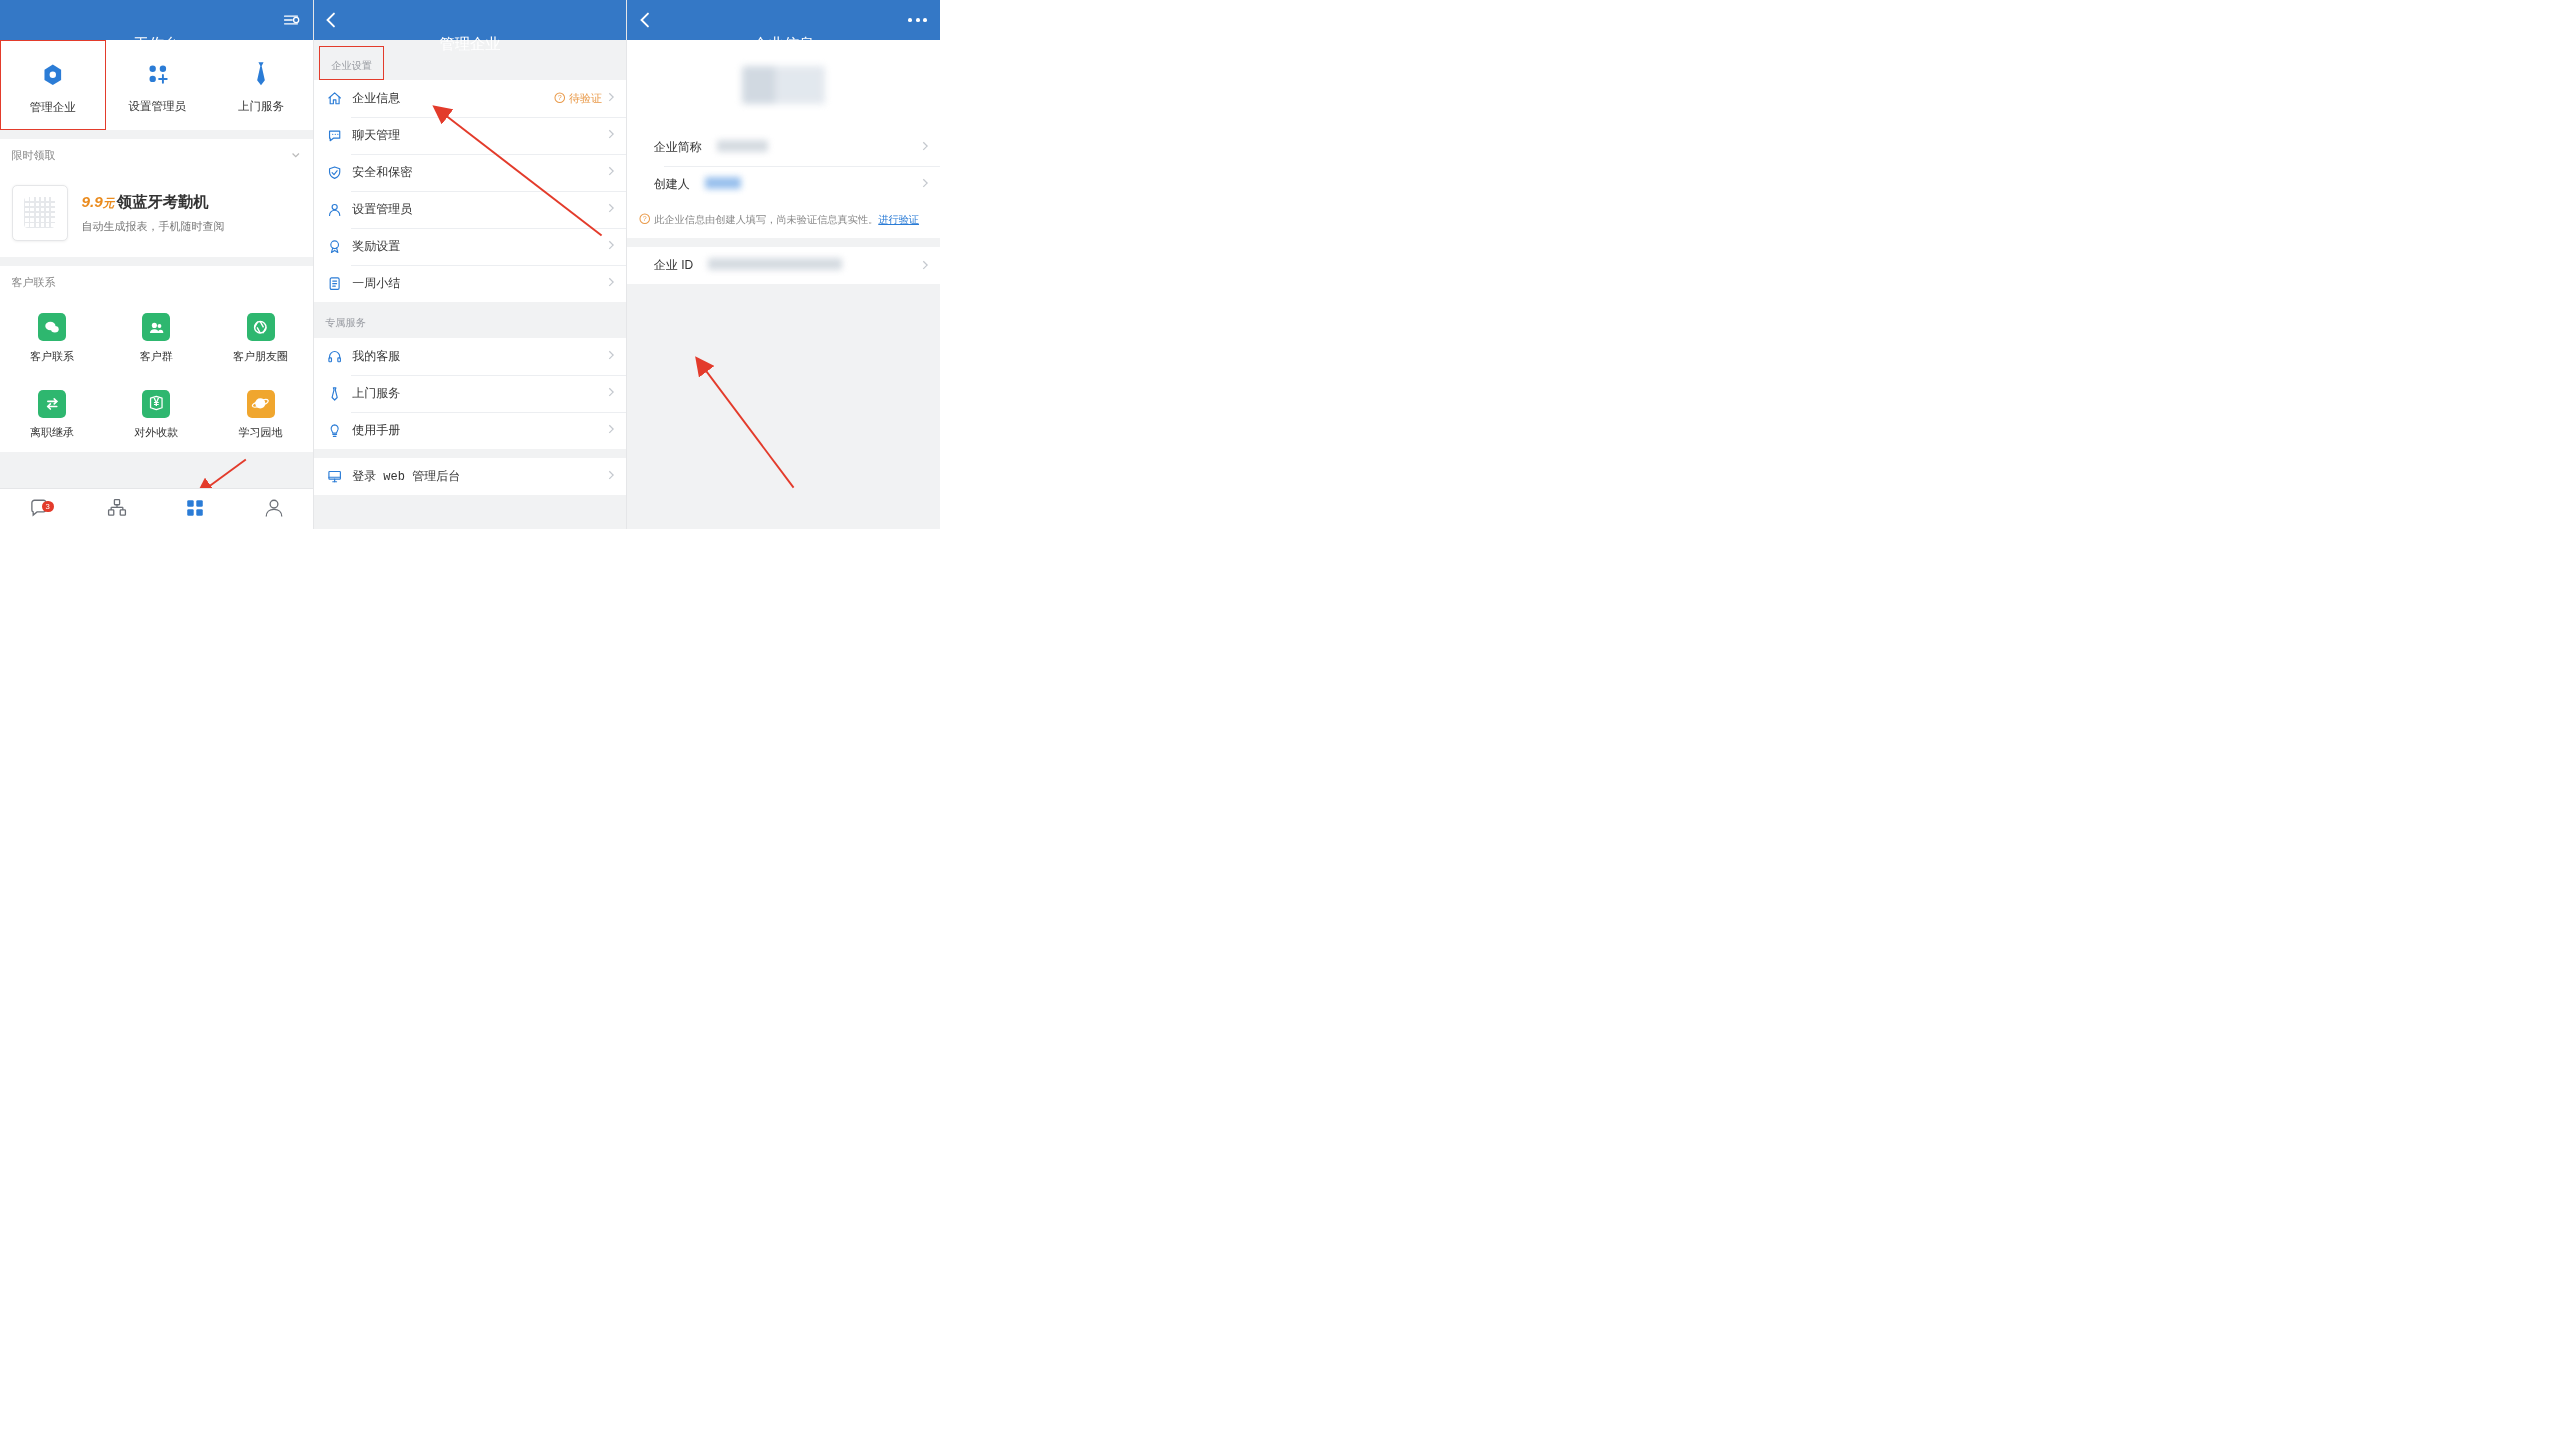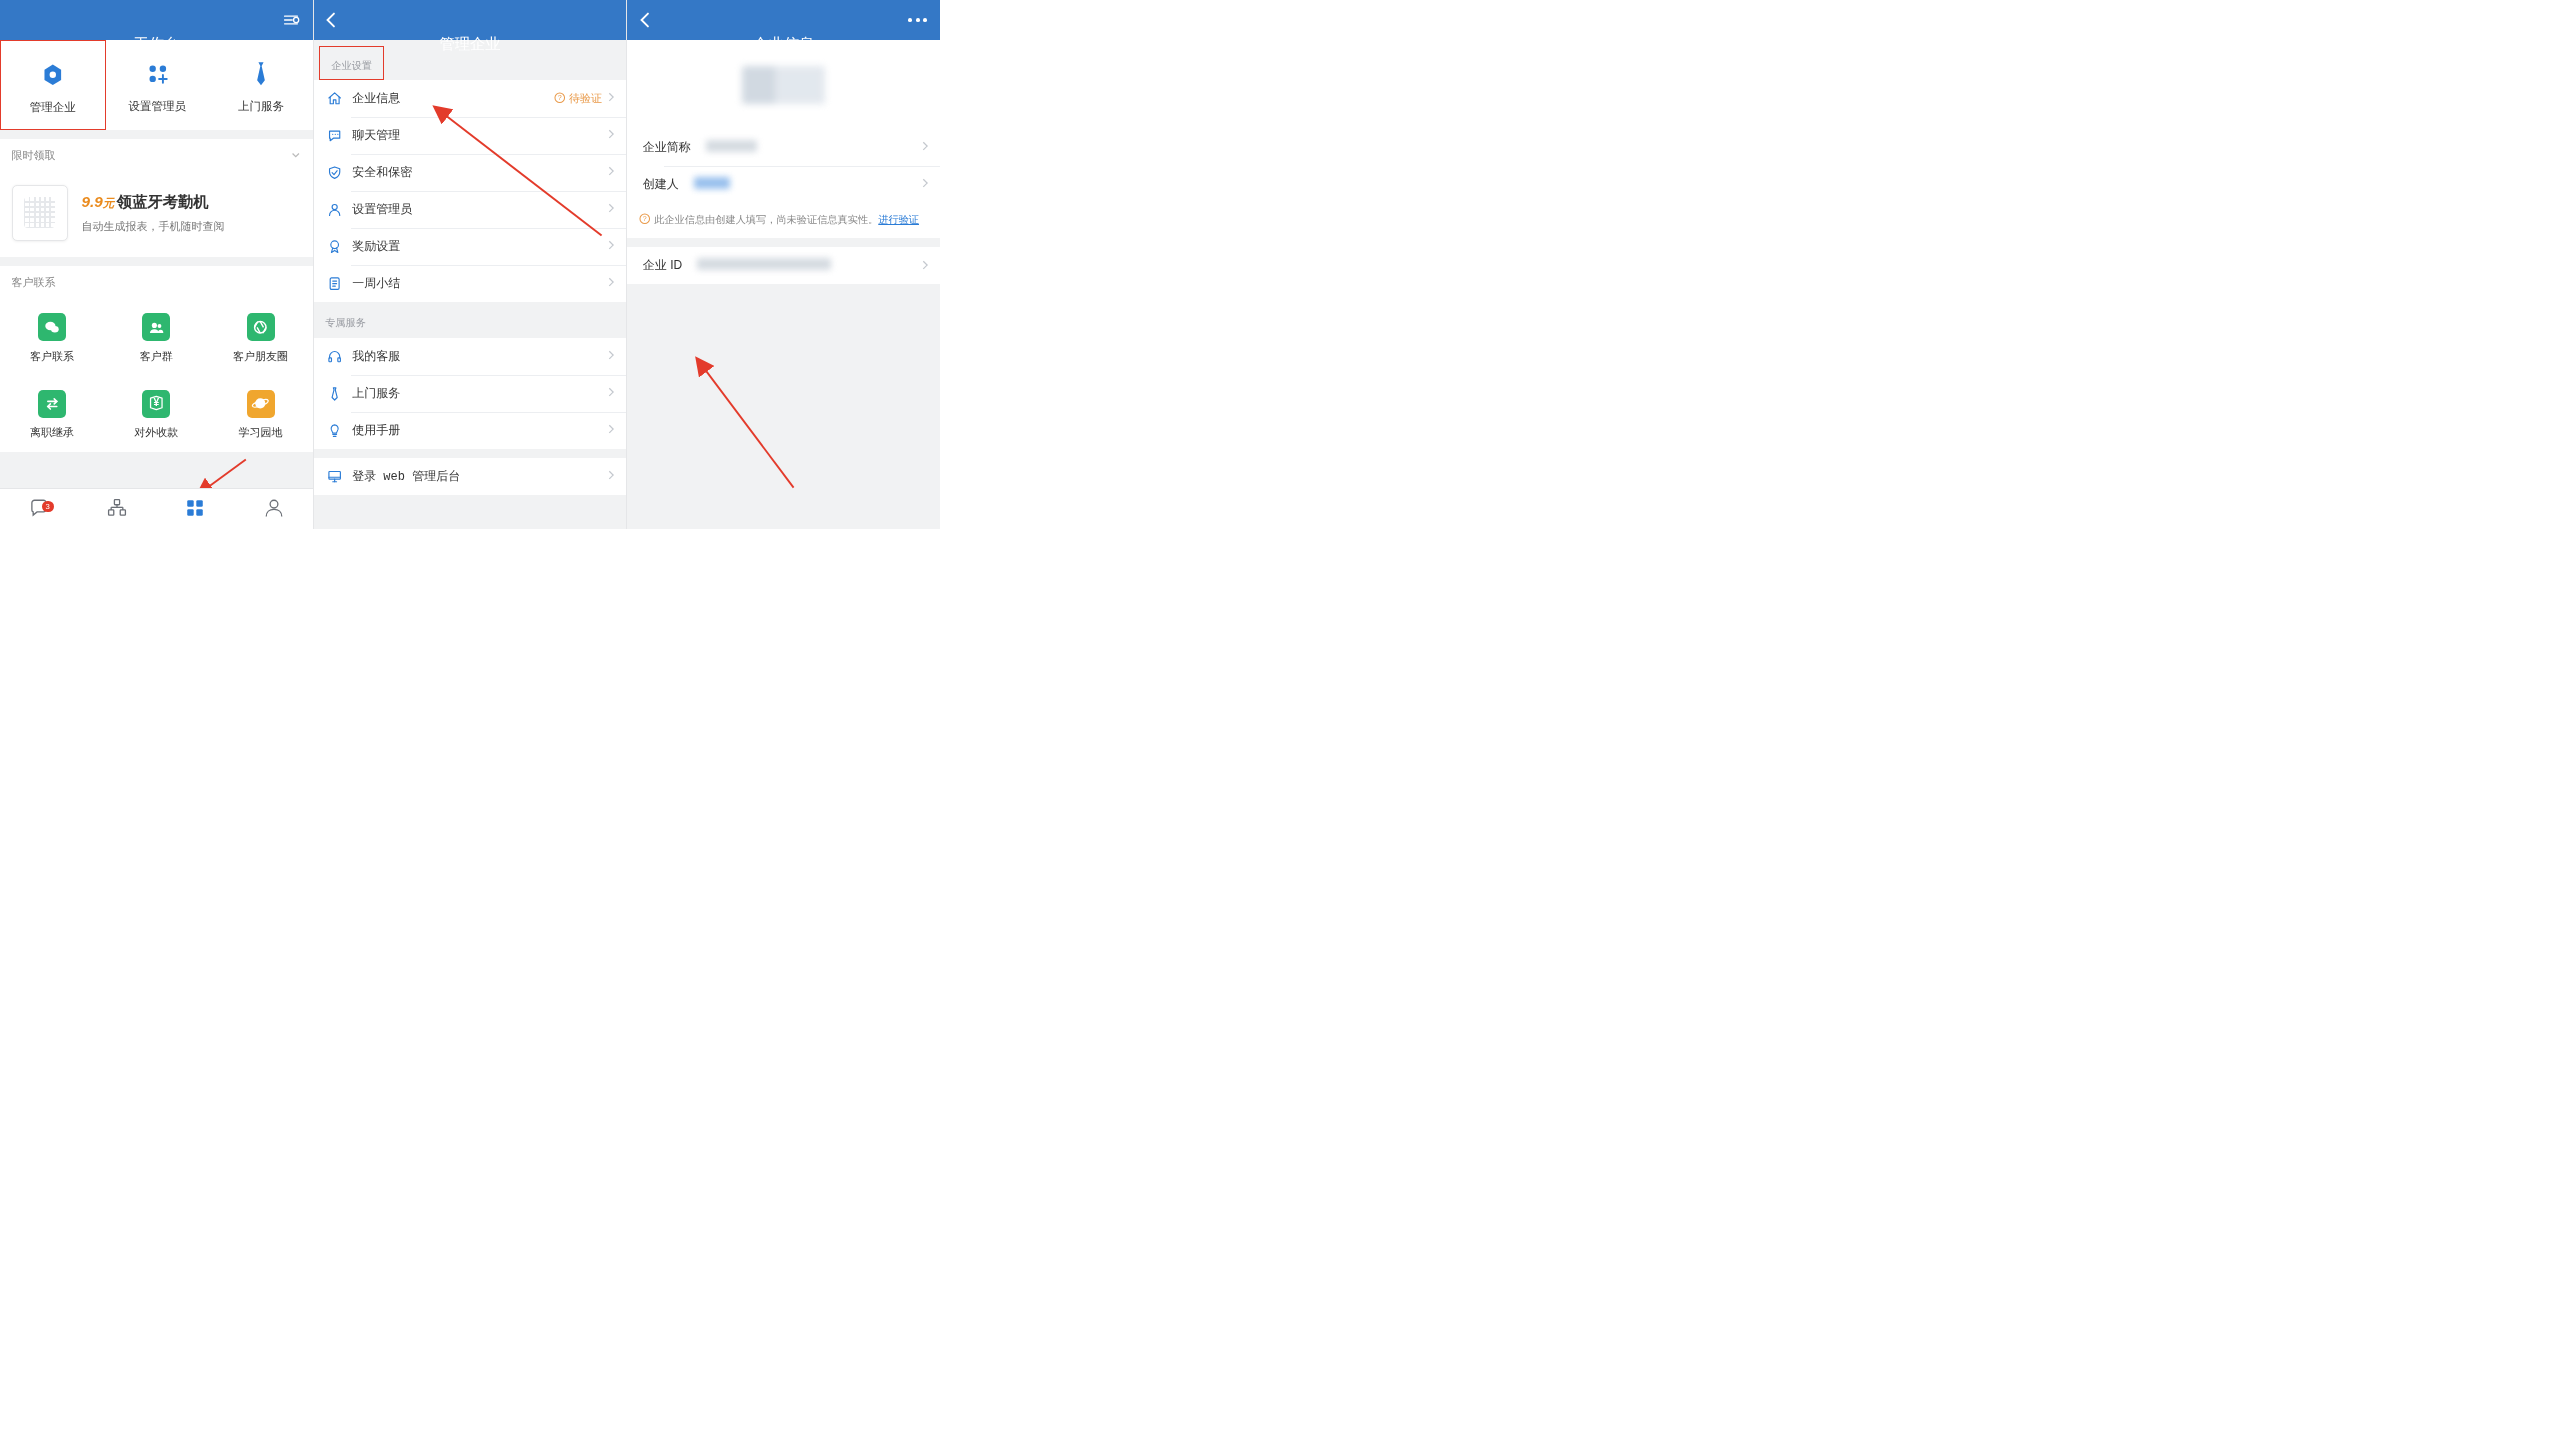--- a/index.html
+++ b/index.html
@@ -51,21 +51,21 @@
   .row .ricon { width:18px; display:flex; align-items:center; justify-content:center; color:#2b7cd6; }
   .row .rlabel { margin-left:9px; font-size:12px; color:#333; flex:none; }
   .row .spacer { flex:1; }
   .row .rnote { color:#a7abb2; font-size:11px; display:flex; align-items:center; gap:3.8px;}
   .row .rnote.warn{color:#e99a4a;}
   .row .rnote .q{color:#e99a4a;}
   .row .chev { margin-left:6.4px; }
   
   .logo-blur { height:89px; background:#fff; display:flex; align-items:center; justify-content:center; }
   .blurbox { width:83px; height:38px; filter:blur(3.8px); background:linear-gradient(90deg,#b9c5d2 0 40%,#d4dce5 40% 100%); opacity:.65; border-radius:2.6px;}
-  .s3 .row .rlabel{margin-left:4px;}
+  .s3 .row .rlabel{margin-left:15px;}
   .s3 .row .rvalue{margin-left:15.3px;font-size:12px;color:#444;}
   .blurval{display:inline-block;height:12.8px;filter:blur(3.2px);background:#c4ccd5;border-radius:1.9px;opacity:.7;}
   .infobox { background:#fff; padding:9px 11.5px; display:flex; font-size:10.2px; color:#888; line-height:1.5; }
   .infobox .q { color:#e99a4a; margin-right:3.8px; flex:none; margin-top:1.3px;}
   .infobox .link { color:#2b7cd6; }
   .dots { display:flex; gap:3.8px; }
   .dots span{width:3.8px;height:3.8px;border-radius:50%;background:#fff;}
 
   svg { overflow:visible; }
 </style>

